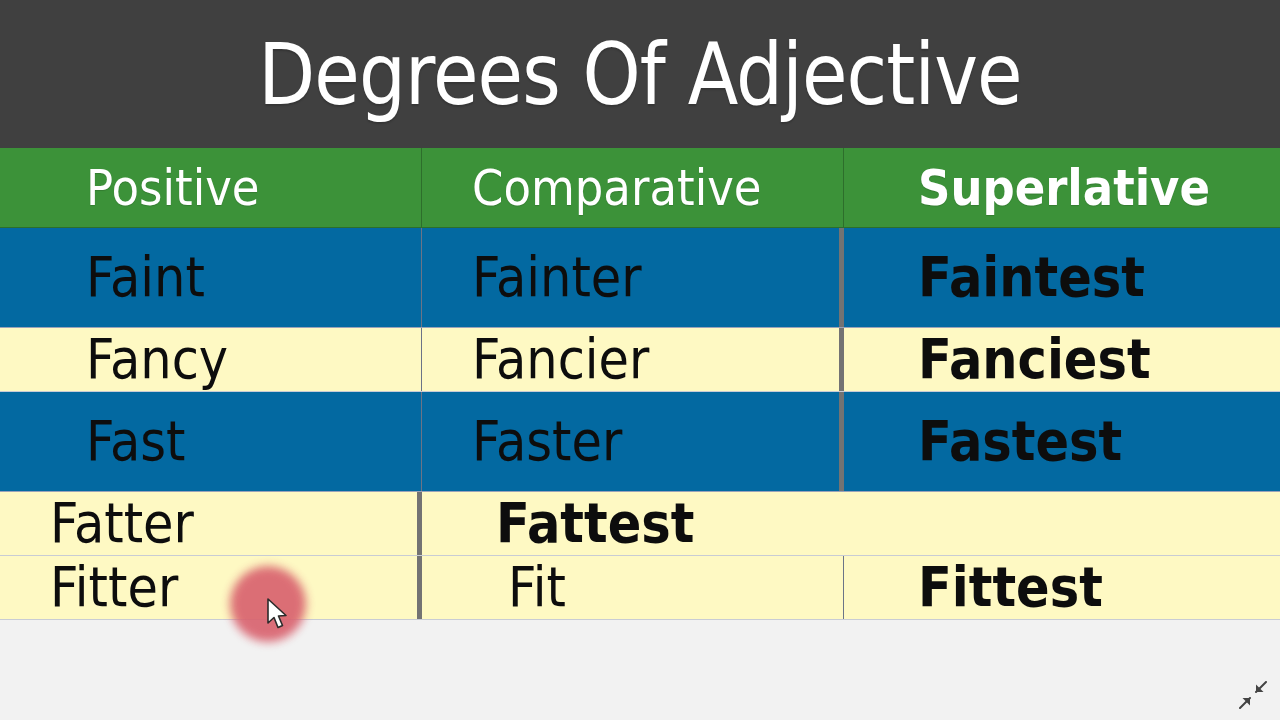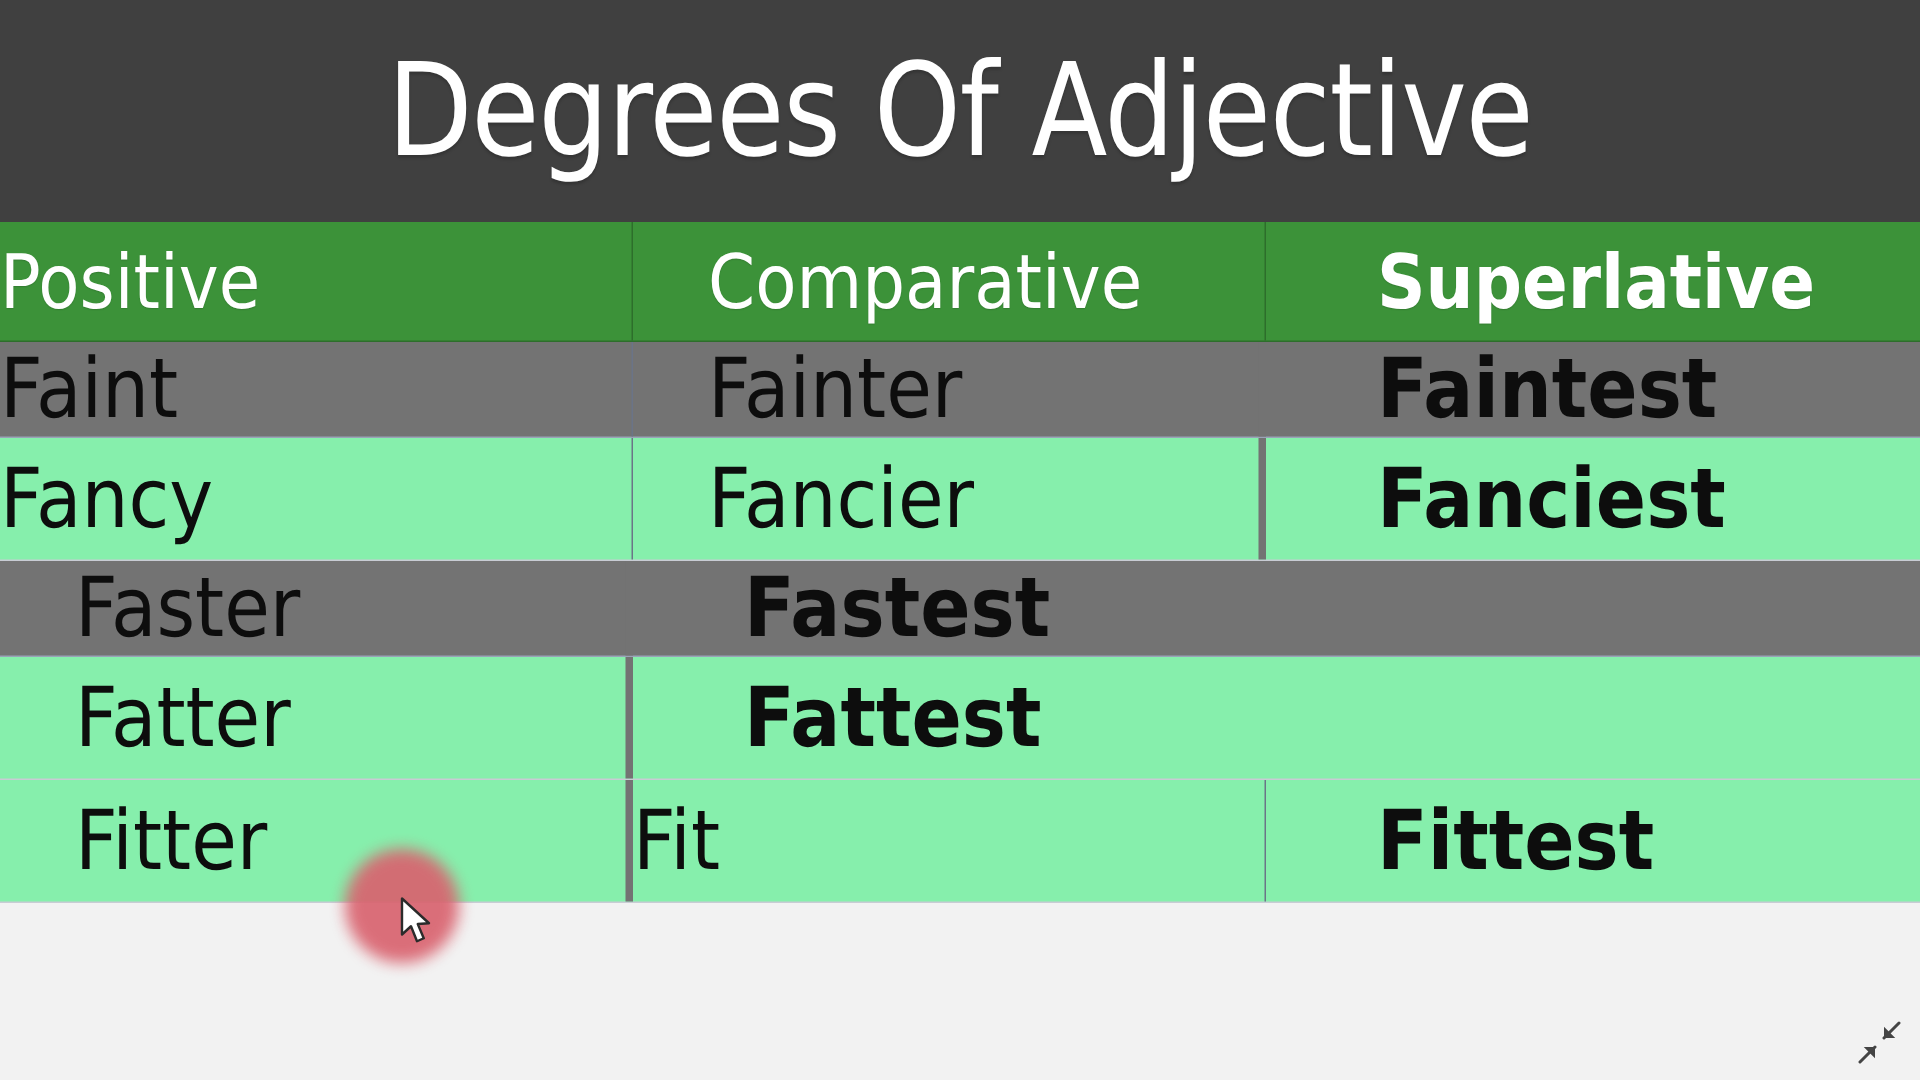--- a/index.html
+++ b/index.html
@@ -58,39 +58,39 @@
     box-sizing: border-box;
     border-bottom: 1px solid #9aa3b8;
   }
 
   .row.header-row {
     height: 80px;
     background: #3c9239;
     border-bottom: 1px solid #2d6e2b;
   }
   .row.blue {
+    height: 100px;
+    background: #0369a1;
+    align-items: flex-end;
+  }
+  .row.white {
     height: 64px;
-    background: #737373;
-    align-items: flex-end;
-  }
-  .row.white {
-    height: 82px;
-    background: #86efac;
+    background: #fef9c3;
     border-bottom: 1px solid #c8ccd4;
   }
 
   .cell {
     box-sizing: border-box;
     display: flex;
     align-items: center;
     height: 100%;
     overflow: hidden;
     white-space: nowrap;
   }
-  .cell.c1 { width: 422px; border-right: 1px solid #6b7487; }
+  .cell.c1 { width: 422px; padding-left: 86px; border-right: 1px solid #6b7487; }
   .cell.c2 { width: 422px; padding-left: 50px; border-right: 5px solid #737373; }
   .cell.c3 { width: 436px; padding-left: 74px; font-weight: bold; }
 
   .header-row .cell.c1,
   .header-row .cell.c2 { border-right: 1px solid #2d6e2b; }
 
   .header-text {
     color: #ffffff;
     font-family: "DejaVu Sans", sans-serif;
     font-size: 50px;
@@ -172,20 +172,23 @@
       </div>
       <div class="cell c2">
         <span class="cell-text">Fancier</span>
       </div>
       <div class="cell c3">
         <span class="cell-text">Fanciest</span>
       </div>
     </div>
 
     <div class="row blue">
+      <div class="cell c1">
+        <span class="cell-text">Fast</span>
+      </div>
       <div class="cell c2">
         <span class="cell-text">Faster</span>
       </div>
       <div class="cell c3">
         <span class="cell-text">Fastest</span>
       </div>
     </div>
 
     <div class="row white">
       <div class="cell c2">

